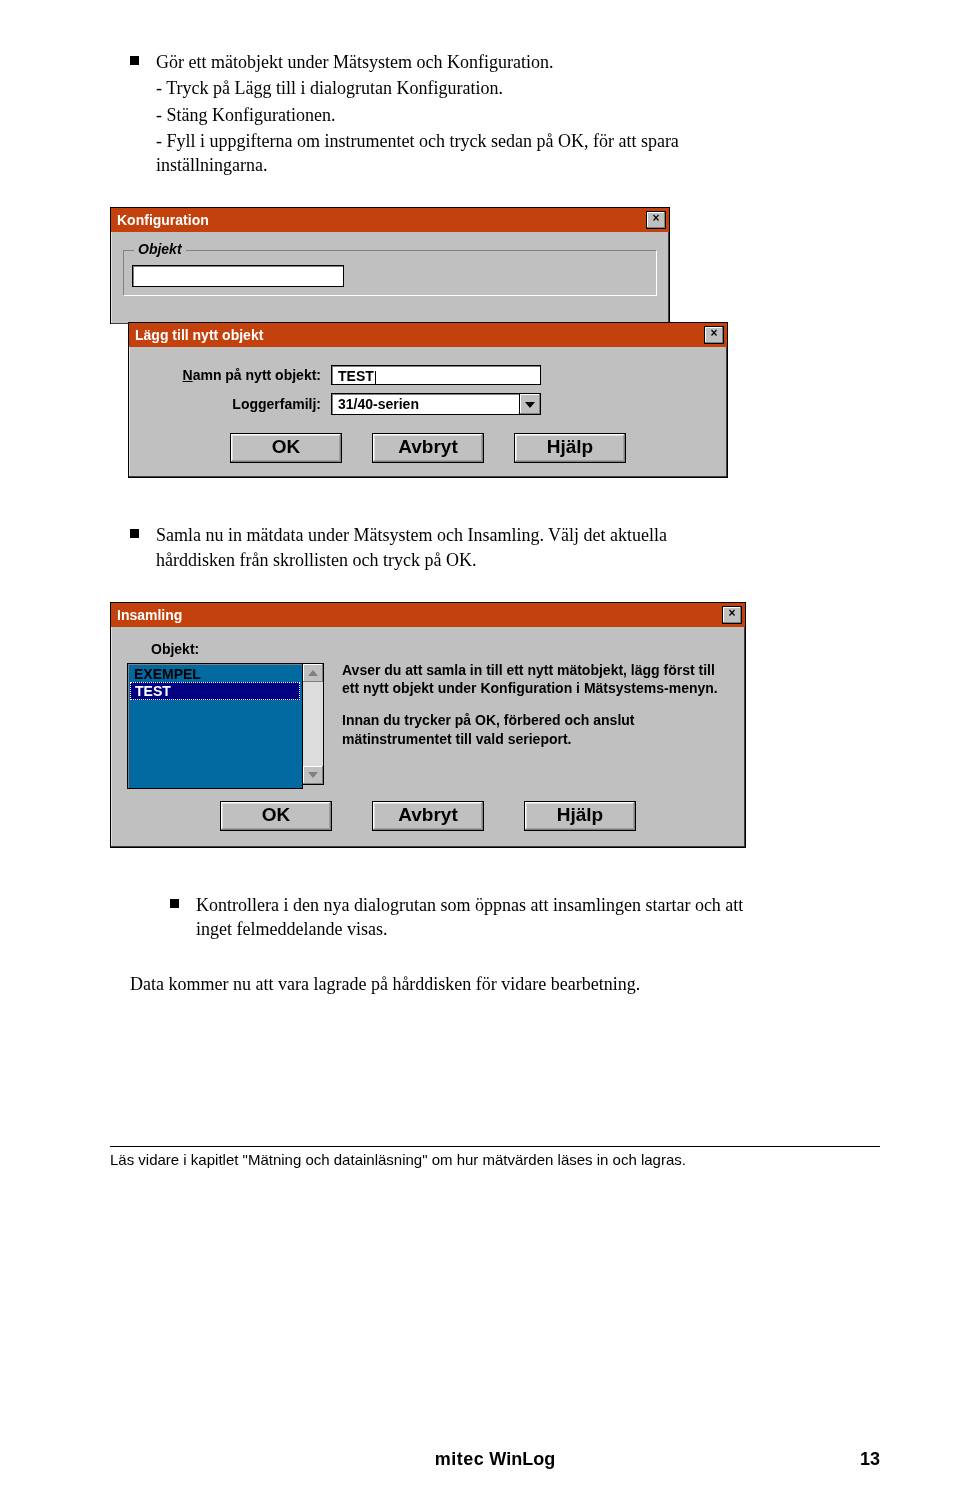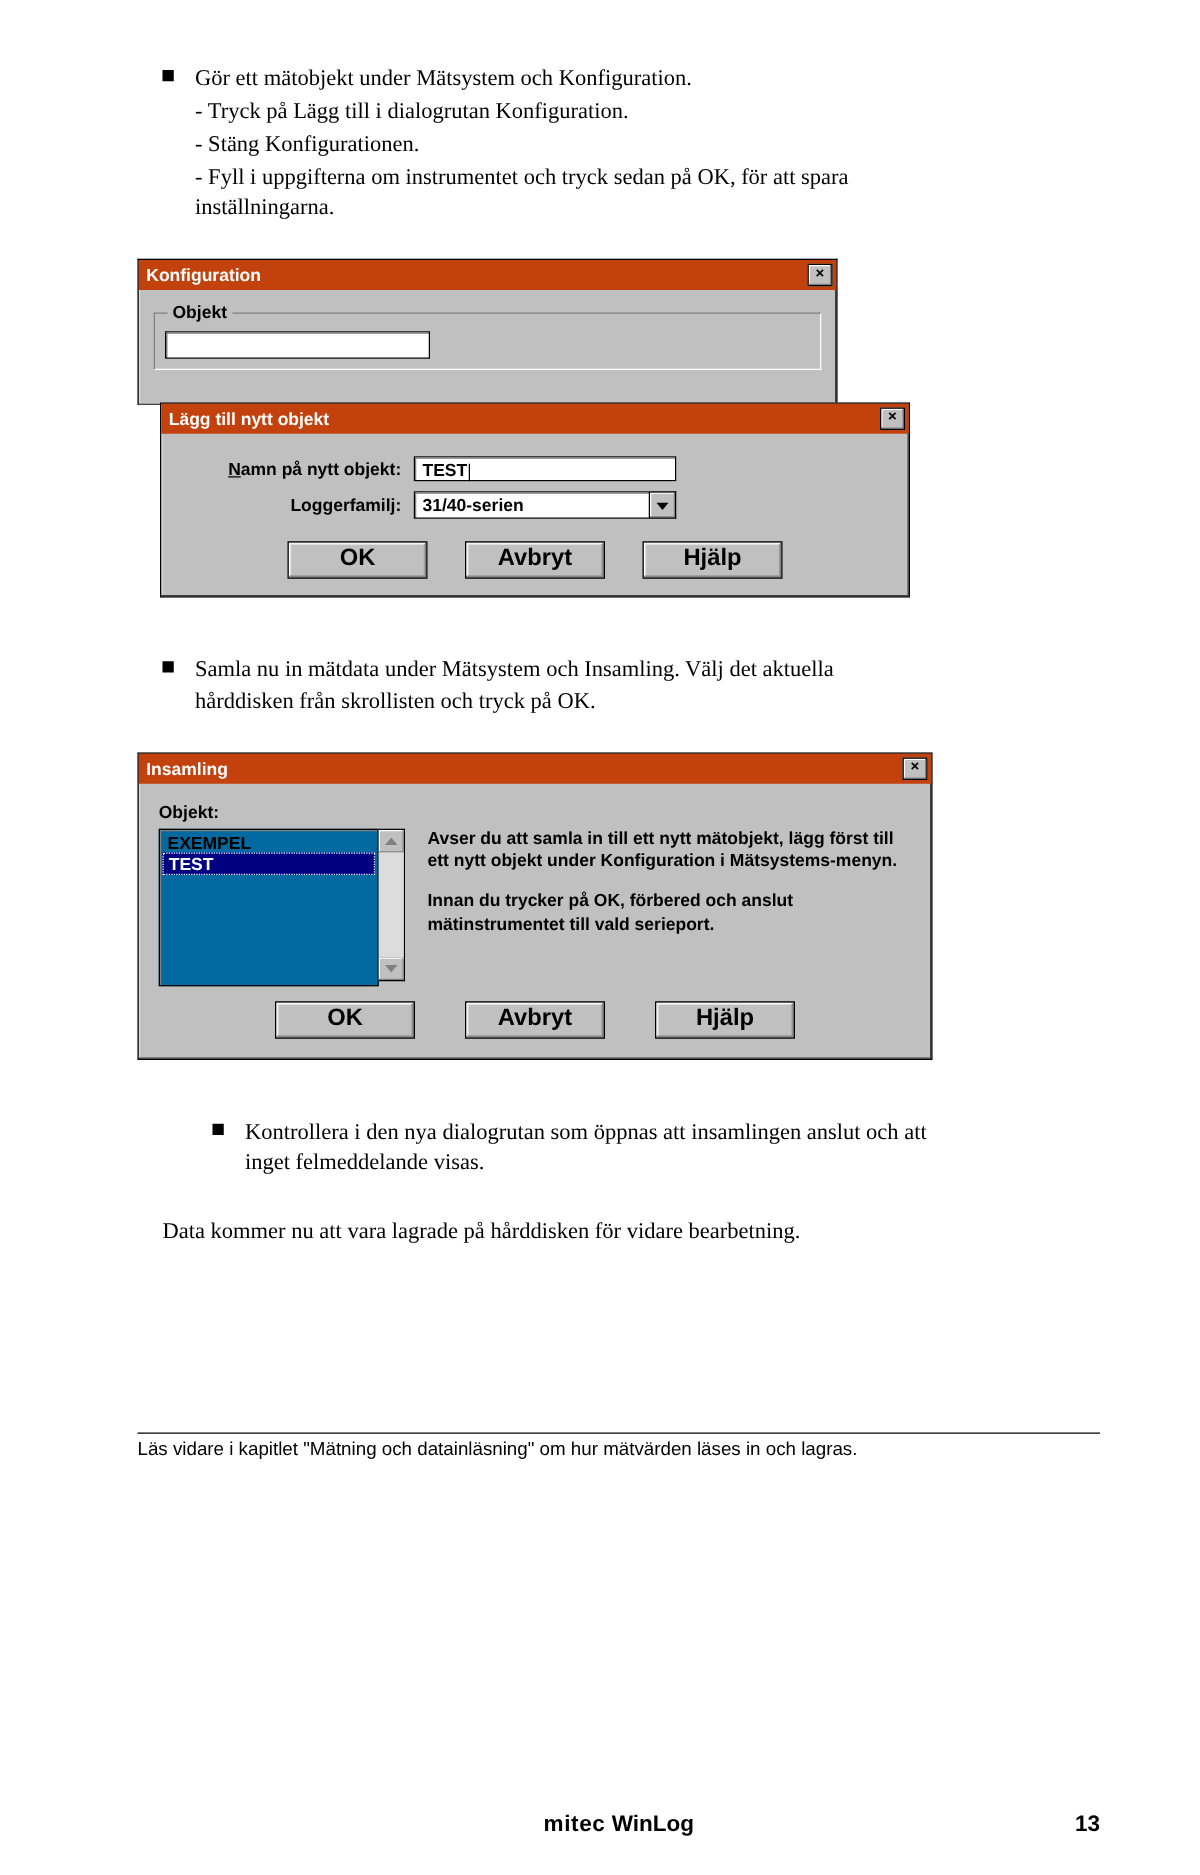--- a/index.html
+++ b/index.html
@@ -101,20 +101,21 @@
   .dlg-body {
     padding: 10px 12px 14px 12px;
   }
   .groupbox {
     border: 1px solid #808080;
     border-right-color: #fff;
     border-bottom-color: #fff;
     position: relative;
     padding: 14px 8px 8px 8px;
     margin-top: 8px;
+    font-style: italic;
   }
   .groupbox .gb-title {
     position: absolute;
     top: -10px;
     left: 10px;
     background: #c0c0c0;
     padding: 0 4px;
     font-weight: bold;
   }
   .form-row {
@@ -216,20 +217,21 @@
     width: 636px;
   }
   .ins-body {
     display: flex;
     gap: 18px;
     padding: 14px 16px 12px 16px;
   }
   .ins-left .lbl-objekt {
     font-weight: bold;
     margin-bottom: 6px;
+    margin-left: 24px;
   }
   .listbox-wrap {
     display: flex;
   }
   .listbox {
     width: 170px;
     height: 120px;
     background: #0369a1;
     border: 1px solid #000;
     box-shadow: inset 1px 1px 0 #808080;
@@ -397,21 +399,21 @@
       </div>
       <div class="ins-btn-row">
         <div class="win-btn">OK</div>
         <div class="win-btn">Avbryt</div>
         <div class="win-btn">Hjälp</div>
       </div>
     </div>
   </div>
 
   <ul class="guide" style="margin-left:60px;">
-    <li>Kontrollera i den nya dialogrutan som öppnas att insamlingen anslut och att inget felmeddelande visas.</li>
+    <li>Kontrollera i den nya dialogrutan som öppnas att insamlingen startar och att inget felmeddelande visas.</li>
   </ul>
   <div class="nonbullet">Data kommer nu att vara lagrade på hårddisken för vidare bearbetning.</div>
 
   <div class="bottom-note">Läs vidare i kapitlet "Mätning och datainläsning" om hur mätvärden läses in och lagras.</div>
 
   <div class="footer">
     <span class="brand">
       <span class="mitec">mitec</span>
       <span style="font-family:Arial;font-weight:bold;">WinLog</span>
     </span>

